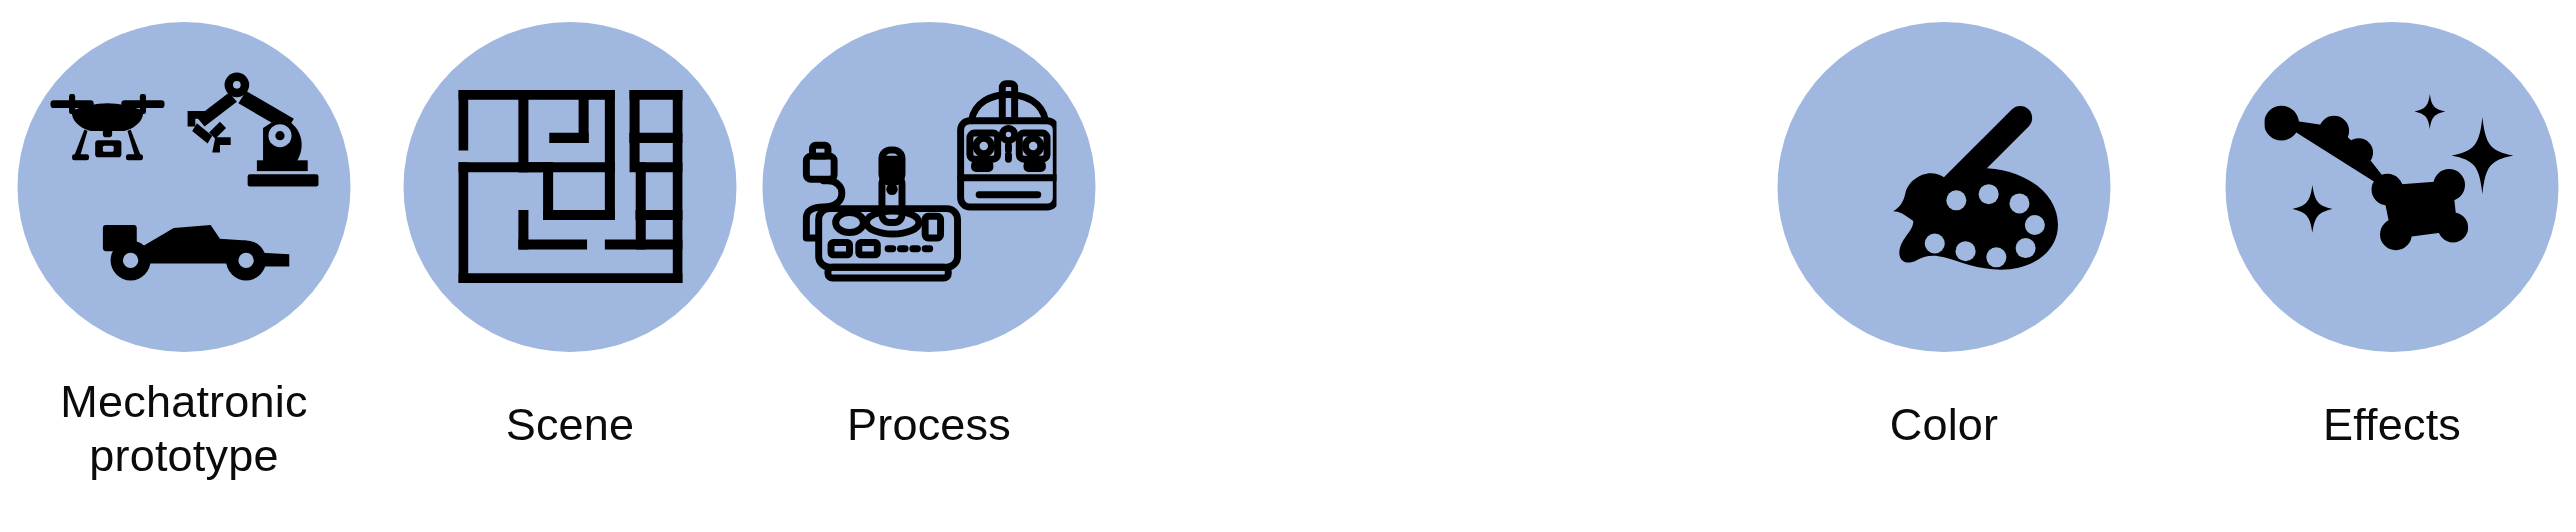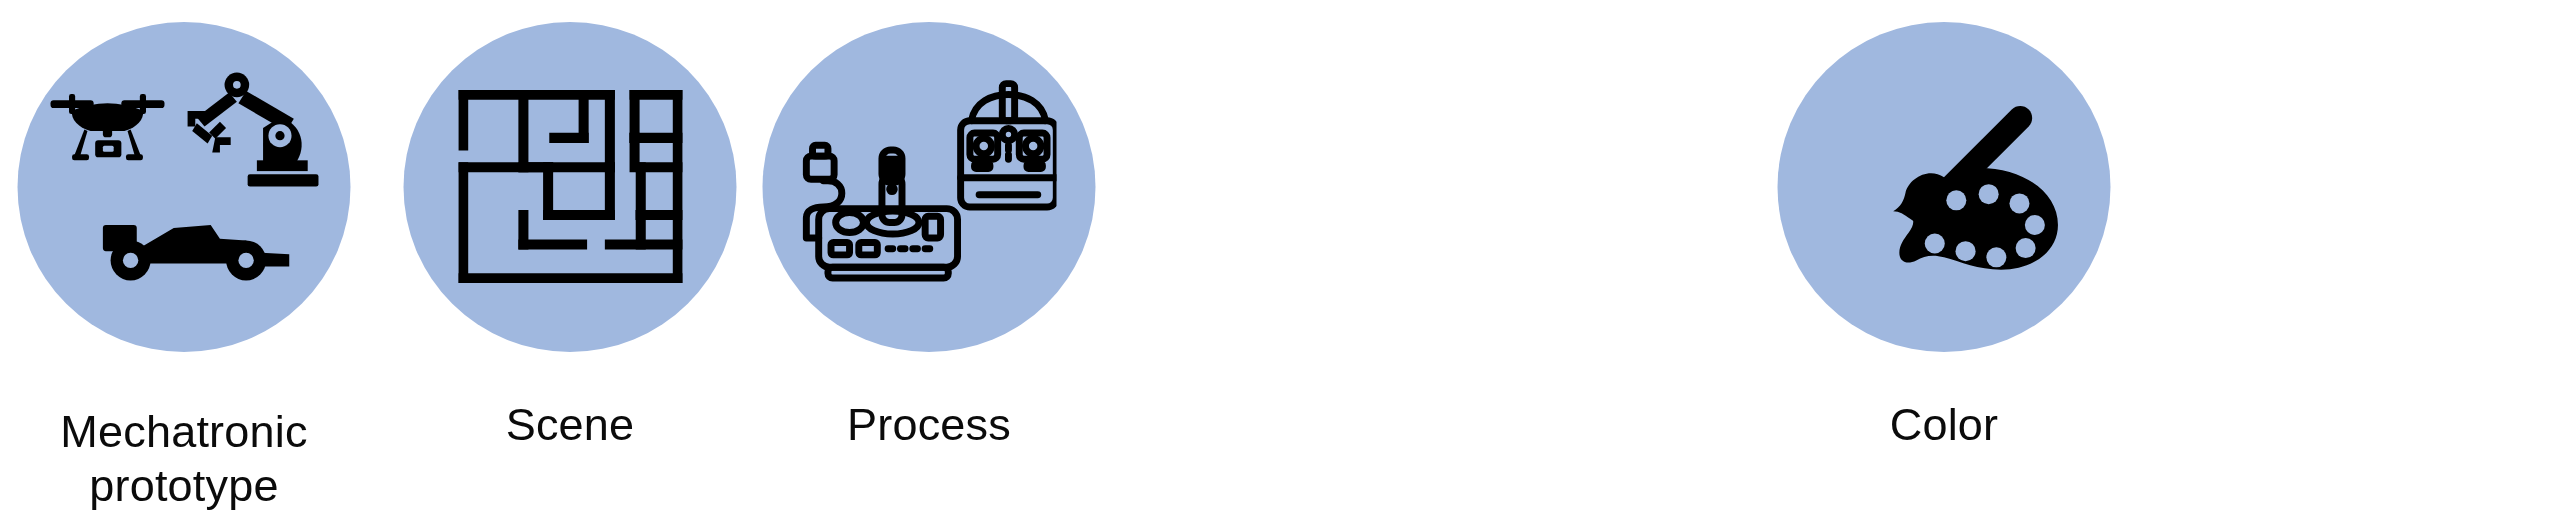--- a/index.html
+++ b/index.html
@@ -55,21 +55,20 @@
     font-size: 45px;
     line-height: 54px;
     color: #0b0b0b;
     font-family: "Liberation Sans", sans-serif;
     font-weight: 400;
     letter-spacing: 0.2px;
     white-space: pre-line;
   }
   .caption.two-line {
     top: 375px;
-    margin-top: 30px;
   }
 </style>
 </head>
 <body>
 
 <div id="board">
 
   <div class="item" style="left:0px">
     <div class="bubble" style="background: rgb(160, 184, 223);">
       <svg width="278" height="231" viewBox="0 0 360 300">
@@ -224,15 +223,37 @@
           <circle cx="256" cy="210" r="13" fill="#A0B8DF"></circle>
           <circle cx="218" cy="222" r="13" fill="#A0B8DF"></circle>
           <circle cx="178" cy="214" r="13" fill="#A0B8DF"></circle>
           <circle cx="138" cy="204" r="13" fill="#A0B8DF"></circle>
         </g>
       </svg>
     </div>
     <div class="caption" style="color: rgb(11, 11, 11);">Color</div>
   </div>
 
+  <div class="item" style="left:2208px">
+    <div class="bubble" style="background: rgb(160, 184, 223);">
+      <svg width="255" height="201" viewBox="0 0 330 260">
+        <g stroke="#000" stroke-width="11" fill="#000" stroke-linecap="round" stroke-linejoin="round">
+          <path d="M22 48 L90 58 L122 86 L160 134 L238 128 L244 182 L170 192 L158 134"></path>
+          <circle cx="22" cy="48" r="17"></circle>
+          <circle cx="90" cy="58" r="14"></circle>
+          <circle cx="122" cy="86" r="13"></circle>
+          <circle cx="159" cy="134" r="15"></circle>
+          <circle cx="239" cy="128" r="15"></circle>
+          <circle cx="244" cy="183" r="14"></circle>
+          <circle cx="170" cy="192" r="15"></circle>
+        </g>
+        <g fill="#000" stroke="none">
+          <path d="M214 10 C216 26 220 30 234 33 C220 36 216 40 214 56 C212 40 208 36 194 33 C208 30 212 26 214 10 Z"></path>
+          <path d="M282 40 C286 76 292 84 322 90 C292 96 286 104 282 140 C278 104 272 96 242 90 C272 84 278 76 282 40 Z"></path>
+          <path d="M62 128 C65 150 70 155 88 159 C70 163 65 168 62 190 C59 168 54 163 36 159 C54 155 59 150 62 128 Z"></path>
+        </g>
+      </svg>
+    </div>
+    <div class="caption" style="color: rgb(11, 11, 11);">Effects</div>
+  </div>
 
 </div>
 
 
 </body></html>

